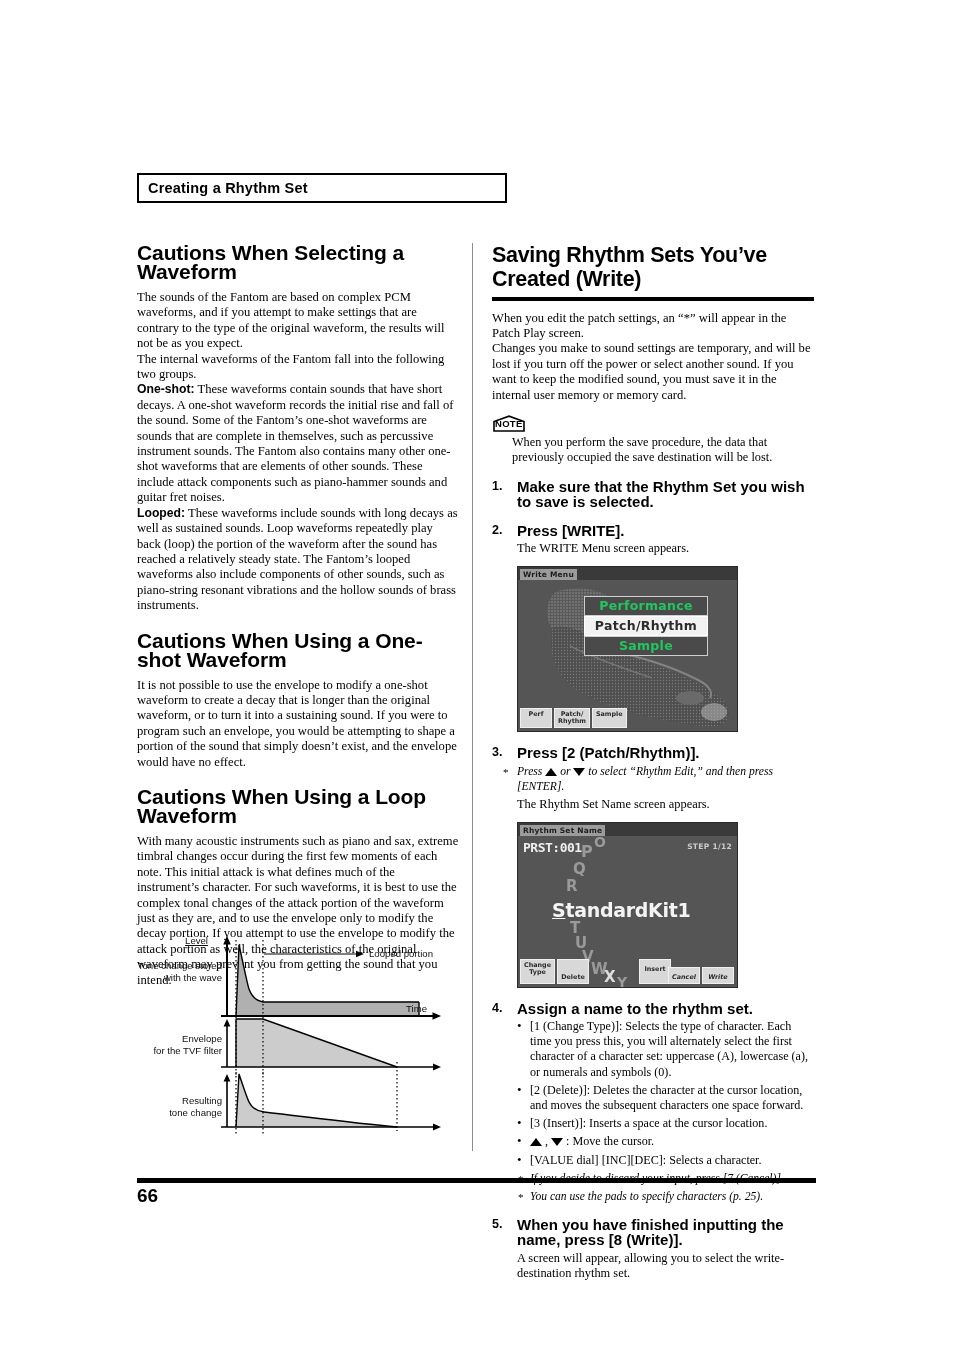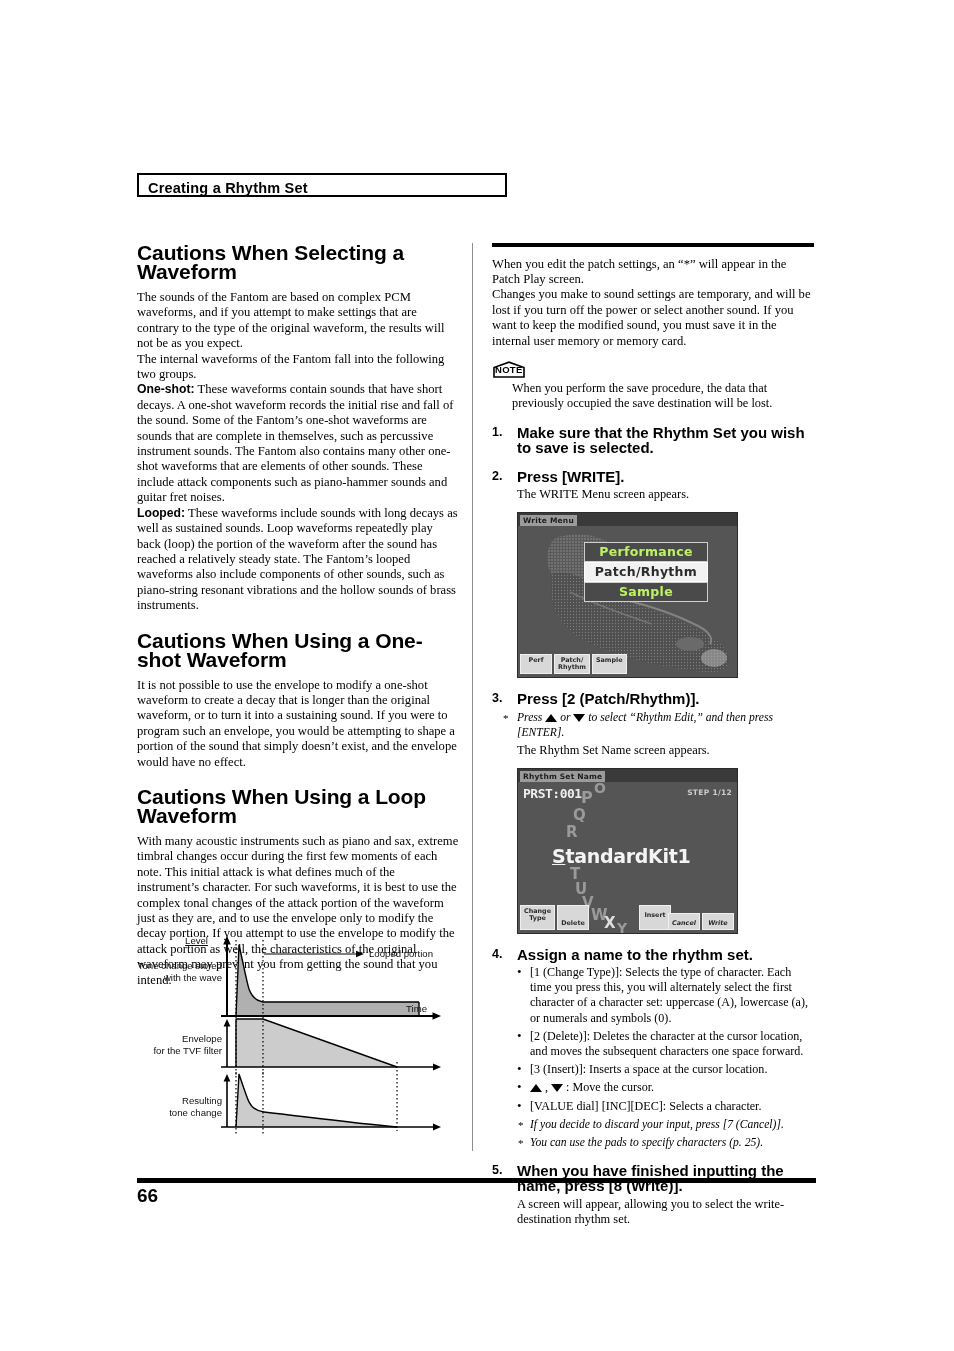--- a/index.html
+++ b/index.html
@@ -1,20 +1,20 @@
 <!DOCTYPE html>
 <html><head>
 <meta charset="utf-8">
 <style>
   html,body{margin:0;padding:0;background:#fff;}
   body{width:954px;height:1351px;position:relative;font-family:"Liberation Serif",serif;color:#000;}
   .page{position:absolute;left:0;top:0;width:954px;height:1351px;overflow:hidden;}
 
   
-  .runhead{position:absolute;left:137px;top:173px;width:370px;height:24px;border:2.5px solid #000;box-sizing:border-box;}
+  .runhead{position:absolute;left:137px;top:173px;width:370px;height:30px;border:2.5px solid #000;box-sizing:border-box;}
   .runhead span{position:absolute;left:9px;top:5px;font-family:"Liberation Sans",sans-serif;font-weight:bold;font-size:14.5px;letter-spacing:.2px;}
 
   
   .col{position:absolute;top:243px;}
   .col-left{left:137px;width:322px;}
   .col-right{left:492px;width:322px;}
   .coldiv{position:absolute;left:472px;top:243px;width:1px;height:908px;background:#8d8d8d;}
 
   h2.sec{font-family:"Liberation Sans",sans-serif;font-weight:bold;font-size:21px;line-height:19px;margin:0 0 9px 0;letter-spacing:-.1px;}
   h1.big{font-family:"Liberation Sans",sans-serif;font-weight:bold;font-size:21.5px;line-height:24px;margin:0 0 6px 0;letter-spacing:-.3px;}
@@ -49,21 +49,21 @@
 
   
   .lcd{position:relative;background:#555;border:1px solid #2b2b2b;margin-top:9px;width:219px;height:164px;overflow:hidden;font-family:"DejaVu Sans",sans-serif;}
   .lcd-title{position:absolute;left:2px;top:2px;height:10px;background:#9b9b9b;color:#1c1c1c;font-size:7.5px;font-weight:bold;padding:1px 3px 0 3px;letter-spacing:.2px;line-height:9px;}
   .lcd-titlebar{position:absolute;left:0;top:0;right:0;height:13px;background:#3a3a3a;}
   .lcd-body{position:absolute;left:0;top:13px;right:0;bottom:0;}
 
   
   .art{position:absolute;left:0;top:0;width:100%;height:100%;opacity:.85;}
 
-  .menu-item{position:absolute;left:66px;width:122px;height:18px;border:1px solid #cfcfcf;color:#bef264;background:#4a4a4a;text-align:center;font-size:12.5px;font-weight:bold;line-height:18px;letter-spacing:.3px;}
+  .menu-item{position:absolute;left:66px;width:122px;height:18px;border:1px solid #cfcfcf;color:#22c55e;background:#4a4a4a;text-align:center;font-size:12.5px;font-weight:bold;line-height:18px;letter-spacing:.3px;}
   .menu-item.sel{background:#f2f2f2;color:#2c2c2c;border-color:#fff;}
 
   .fkeys{position:absolute;left:2px;bottom:3px;display:flex;gap:2px;}
   .fkey{background:#d8d8d8;color:#2a2a2a;font-size:6.4px;font-weight:bold;line-height:7px;padding:2px 3px;text-align:center;min-width:24px;border:1px solid #f0f0f0;}
   .fkeys-r{position:absolute;right:3px;bottom:3px;display:flex;gap:2px;font-style:italic;}
 
   .prst{position:absolute;left:5px;top:4px;color:#eee;font-size:13px;font-weight:bold;letter-spacing:-.5px;font-family:"DejaVu Sans Mono",monospace;}
   .stepind{position:absolute;right:5px;top:6px;color:#ccc;font-size:7.5px;font-weight:bold;letter-spacing:.3px;}
   .namebig{position:absolute;left:34px;top:63px;color:#f4f4f4;font-size:19px;font-weight:bold;letter-spacing:-.3px;}
   .namebig u{text-decoration:underline;}
@@ -154,20 +154,24 @@
     <div class="dlabel l" style="left:261px;top:17px;width:90px;">Looped portion</div>
     <div class="dlabel l" style="left:298px;top:72px;width:40px;">Time</div>
 
     <div class="dlabel" style="left:0px;top:29px;width:114px;"><span>Tone change stored</span><br><span>with the wave</span></div>
     <div class="dlabel" style="left:0px;top:102px;width:114px;"><span>Envelope</span><br><span>for the TVF filter</span></div>
     <div class="dlabel" style="left:0px;top:164px;width:114px;"><span>Resulting</span><br><span>tone change</span></div>
   </div>
 
   <div class="col col-right">
 
+    <h1 class="big">
+      <span>Saving Rhythm Sets You’ve</span><br>
+      <span>Created (Write)</span>
+    </h1>
     <div class="rule"></div>
 
     <p class="body">When you edit the patch settings, an “*” will appear in the Patch Play screen.</p>
     <p class="body">Changes you make to sound settings are temporary, and will be lost if you turn off the power or select another sound. If you want to keep the modified sound, you must save it in the internal user memory or memory card.</p>
 
     <div class="note-wrap">
       <div class="note-icon">
         <svg width="34" height="17" viewBox="0 0 34 17">
           <path d="M2,16 L2,6.5 L17,1.2 L32,6.5 L32,16 Z" fill="none" stroke="#000" stroke-width="1.6"></path>
         </svg>

